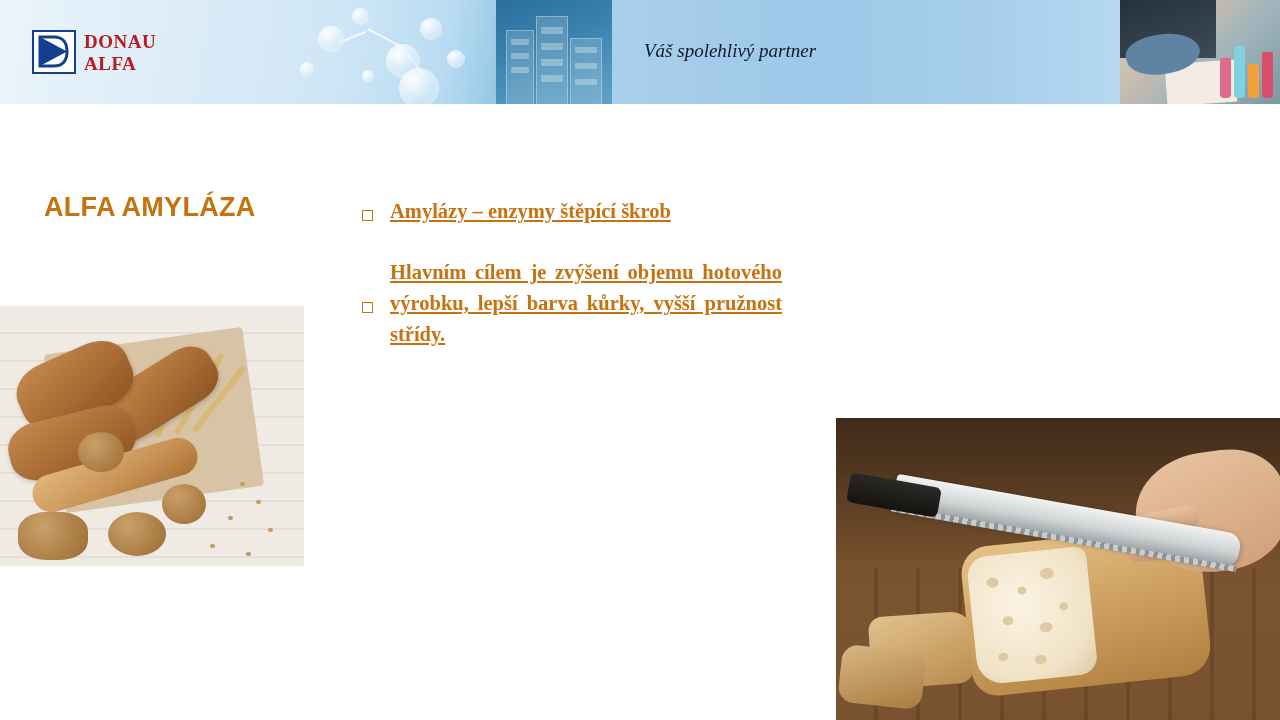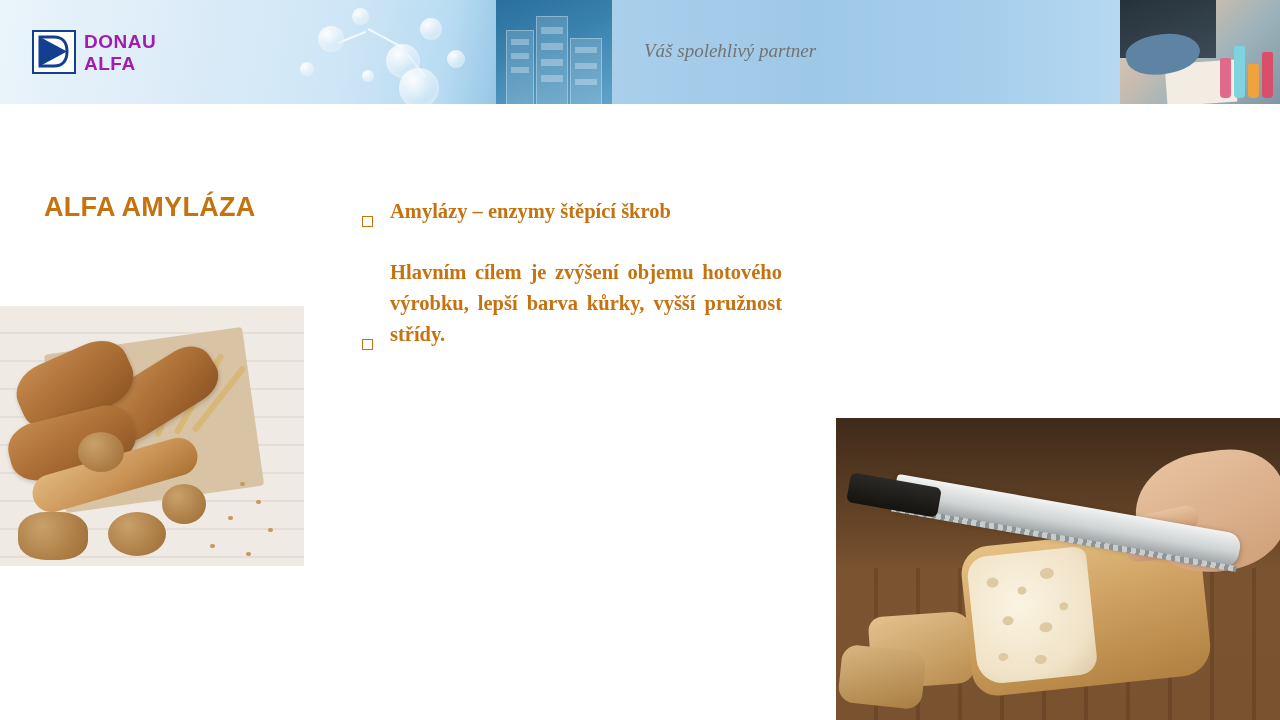--- a/index.html
+++ b/index.html
@@ -133,36 +133,36 @@
     width: 44px;
     height: 44px;
     border: 2.5px solid #123f8f;
     box-sizing: border-box;
     background: #ffffff;
   }
   .logo-text {
     position: absolute;
     left: 52px;
     top: 2px;
-    font-family: Liberation Sans, sans-serif;
-    color: #a21caf;
+    font-family: Liberation Serif, serif;
+    color: #b91c1c;
     letter-spacing: 0.5px;
   }
   .logo-text .l1 { font-size: 19px; font-weight: 700; line-height: 20px; display:block; }
   .logo-text .l2 { font-size: 19px; font-weight: 700; line-height: 20px; display:block; margin-top: 2px; }
 
   
   .tagline {
     position: absolute;
     left: 644px;
     top: 40px;
     font-family: "Liberation Serif", serif;
     font-style: italic;
     font-size: 19px;
-    color: #737373;
+    color: #0f172a;
     white-space: nowrap;
   }
 
   
   .slide-title {
     position: absolute;
     left: 44px;
     top: 192px;
     width: 280px;
     font-family: "Liberation Sans", sans-serif;
@@ -175,22 +175,23 @@
   
   .bullets {
     position: absolute;
     left: 362px;
     top: 196px;
     width: 420px;
     color: #c57210;
   }
   .bullet-row {
     display: flex;
-    align-items: flex-end;
+    align-items: center;
     margin-bottom: 30px;
+    text-decoration: underline;
   }
   .bullet-row:last-child { margin-bottom: 0; }
   .bullet-box {
     flex: 0 0 auto;
     width: 11px;
     height: 11px;
     border: 1.8px solid #c57210;
     box-sizing: border-box;
     margin-top: 7px;
     margin-right: 17px;

